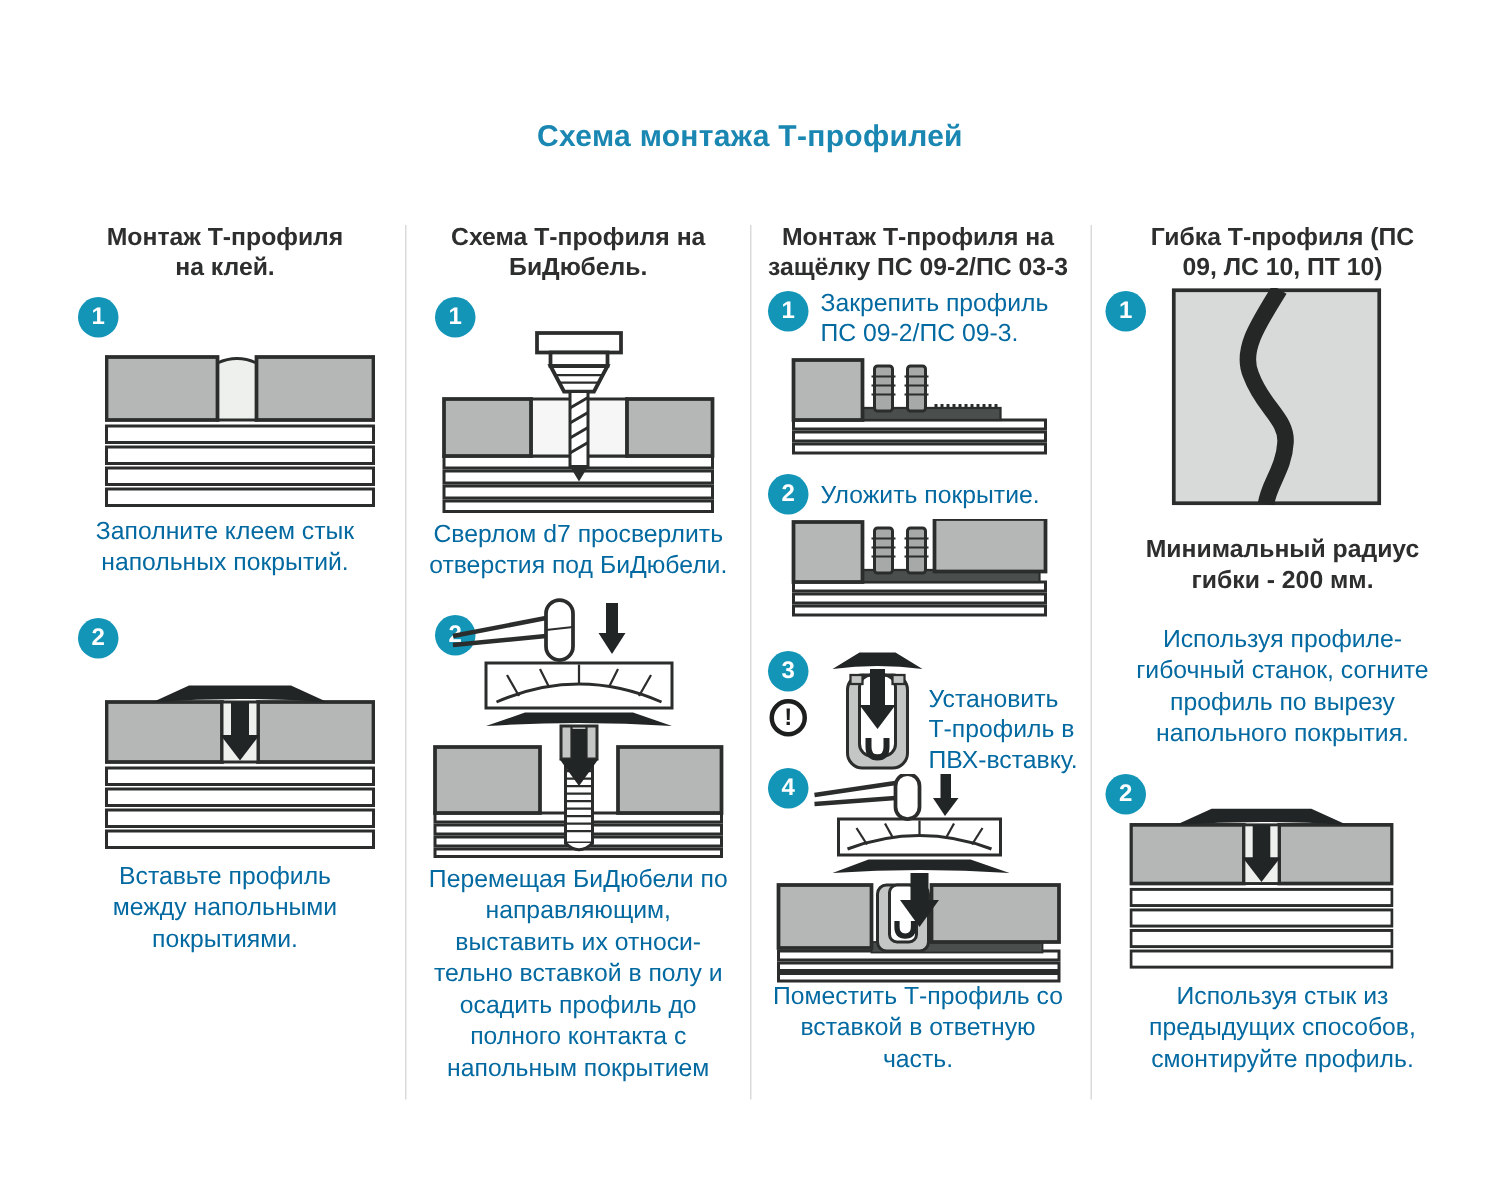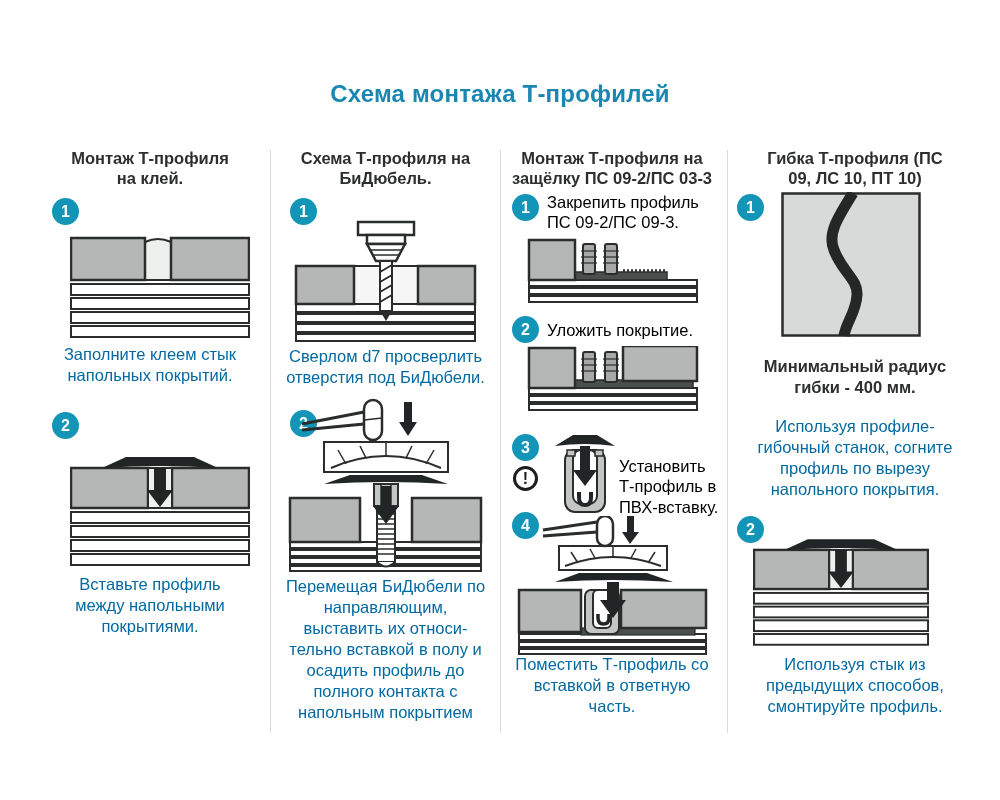--- a/index.html
+++ b/index.html
@@ -1,29 +1,29 @@
 <!DOCTYPE html>
 <html><head>
 <meta charset="utf-8">
 <style>
   html,body{margin:0;padding:0;background:#fff;}
   .page{position:relative;width:1000px;height:800px;background:#ffffff;overflow:hidden;
         font-family:"Liberation Sans", sans-serif;}
   .title{position:absolute;left:0;top:80px;width:1000px;text-align:center;
-         font-size:24px;font-weight:700;color:#1a87b2;letter-spacing:.2px;}
+         font-size:20px;font-weight:700;color:#1a87b2;letter-spacing:.2px;}
   .divider{position:absolute;top:150px;height:583px;width:1px;background:#d9dbda;}
   .col{position:absolute;top:148px;}
   .col-header{position:absolute;left:0;top:0;width:100%;text-align:center;
               font-size:16.5px;font-weight:700;line-height:1.22;color:#2d2f2e;}
   .col-header span{display:inline-block;}
   .cap{position:absolute;left:0;width:100%;text-align:center;font-size:16.5px;
        line-height:1.27;color:#0369a1;}
   .cap span{display:inline-block;}
   .cap-bold{font-weight:700;color:#2d2f2e;}
-  .side-label{position:absolute;text-align:left;font-size:16.5px;line-height:1.24;color:#000000;}
+  .side-label{position:absolute;text-align:left;font-size:16.5px;line-height:1.24;color:#0369a1;}
   .step-circle{position:absolute;width:27px;height:27px;border-radius:50%;
                background:#1295b7;color:#fff;font-size:16px;font-weight:700;
                text-align:center;line-height:27px;}
   .warn-circle{position:absolute;width:19px;height:19px;border-radius:50%;
                border:3px solid #1c1f1e;color:#1c1f1e;font-size:16px;font-weight:700;
                text-align:center;line-height:19px;}
   .dia{position:absolute;}
 </style>
 </head>
 <body>
@@ -232,21 +232,21 @@
   </div>
 
   <div class="col" style="left:733px;width:244px;height:640px">
     <div class="col-header"><span style="max-width:200px">Гибка Т-профиля (ПС 09, ЛС 10, ПТ 10)</span></div>
 
     <div class="step-circle" style="left:4px;top:46px">1</div>
     <svg class="dia" style="left:48px;top:44px" width="140" height="145" viewBox="0 0 140 145">
       <rect x="1.5" y="1.5" width="137" height="142" fill="#d8dad9" stroke="#2a2d2c" stroke-width="2.5"></rect>
       <path d="M72,1 C57,25 46,42 53,58 C61,80 77,87 76,103 C75,121 65,130 63,144" fill="none" stroke="#242726" stroke-width="11"></path>
     </svg>
-    <div class="cap cap-bold" style="top:208px"><span style="max-width:195px">Минимальный радиус гибки - 400 мм.</span></div>
+    <div class="cap cap-bold" style="top:208px"><span style="max-width:195px">Минимальный радиус гибки - 200 мм.</span></div>
     <div class="cap" style="top:268px"><span style="max-width:200px">Используя профиле­гибочный станок, согните профиль по вырезу напольного покрытия.</span></div>
 
     <div class="step-circle" style="left:4px;top:368px">2</div>
     <svg class="dia" style="left:20px;top:384px" width="176" height="116" viewBox="0 0 180 118">
       <rect x="1" y="62" width="178" height="11" fill="#fff" stroke="#2a2d2c" stroke-width="2"></rect>
       <rect x="1" y="76" width="178" height="11" fill="#fff" stroke="#2a2d2c" stroke-width="2"></rect>
       <rect x="1" y="90" width="178" height="11" fill="#fff" stroke="#2a2d2c" stroke-width="2"></rect>
       <rect x="1" y="104" width="178" height="11" fill="#fff" stroke="#2a2d2c" stroke-width="2"></rect>
       <rect x="1" y="18" width="77" height="40" fill="#b4b7b6" stroke="#2a2d2c" stroke-width="2.5"></rect>
       <rect x="102" y="18" width="77" height="40" fill="#b4b7b6" stroke="#2a2d2c" stroke-width="2.5"></rect>

